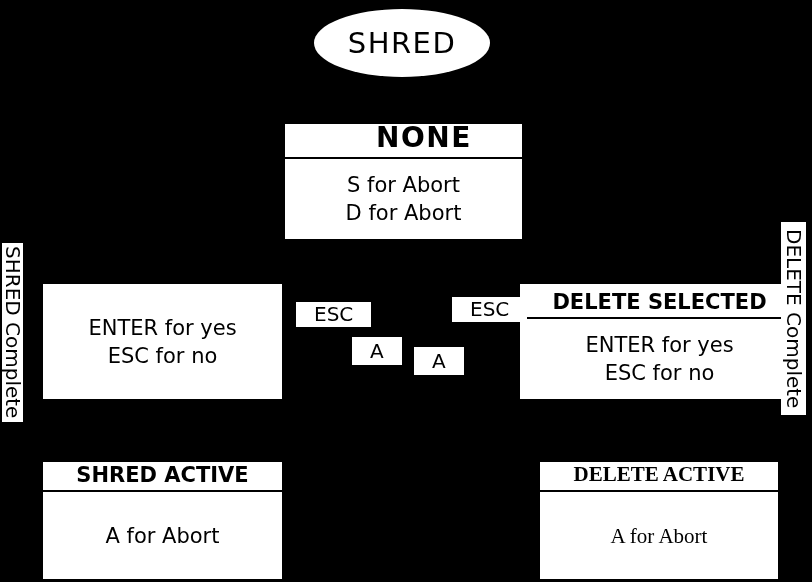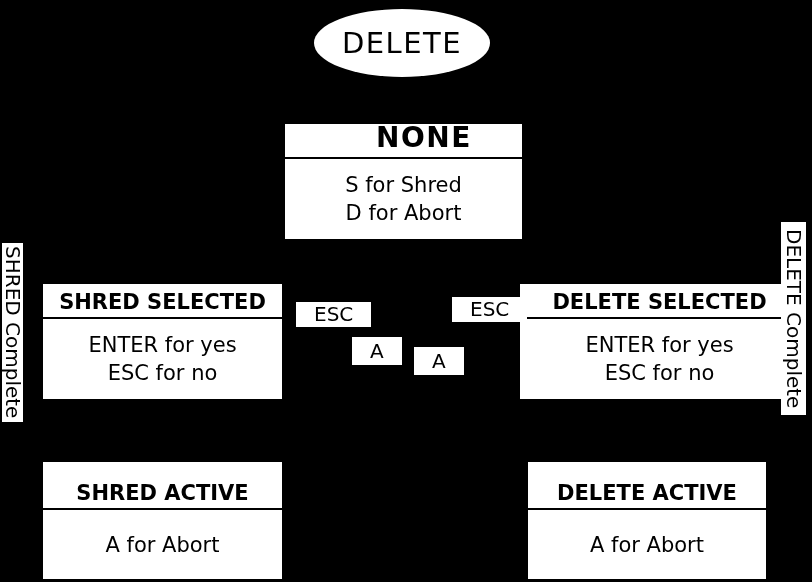--- a/index.html
+++ b/index.html
@@ -63,23 +63,23 @@
 
   .state-none { left: 285px; top: 124px; width: 237px; height: 115px; }
   .state-none .title { height: 35px; font-size: 28px; letter-spacing: 1.5px; padding-left: 41px; }
 
   .state-shred-selected  { left: 43px;  top: 284px; width: 239px; height: 115px; }
   .state-delete-selected { left: 520px; top: 284px; width: 279px; height: 115px; }
   .state-shred-selected .title,
   .state-delete-selected .title { height: 35px; }
 
   .state-shred-active  { left: 43px;  top: 462px; width: 239px; height: 117px; }
-  .state-delete-active { left: 528px; top: 462px; width: 238px; height: 117px; }
+  .state-delete-active { left: 540px; top: 462px; width: 238px; height: 117px; font-family: Liberation Serif, serif; }
   .state-shred-active .title,
-  .state-delete-active .title { height: 48px; }
+  .state-delete-active .title { height: 30px; }
 
   
   .edge-label {
     position: absolute;
     background: var(--node-fill);
     color: var(--node-text);
     font-size: 20px;
     line-height: 25px;
     padding: 0 18px;
     white-space: nowrap;
@@ -103,33 +103,32 @@
   }
   .side-label.left  { left: 2px;   top: 243px; width: 21px; height: 179px; }
   .side-label.right { left: 781px; top: 222px; width: 25px; height: 193px; }
 </style>
 </head>
 <body>
 
 <div class="canvas">
 
   <div class="start-node">
-    <span>DELETE</span>
+    <span>SHRED</span>
   </div>
 
   <div class="state state-none">
     <div class="title">NONE</div>
     <div class="body">
-      <div>S for Shred</div>
+      <div>S for Abort</div>
       <div>D for Abort</div>
     </div>
   </div>
 
   <div class="state state-shred-selected">
-    <div class="title">SHRED SELECTED</div>
     <div class="body">
       <div>ENTER for yes</div>
       <div>ESC for no</div>
     </div>
   </div>
 
   <div class="state state-delete-selected">
     <div class="title">DELETE SELECTED</div>
     <div class="body">
       <div>ENTER for yes</div>

